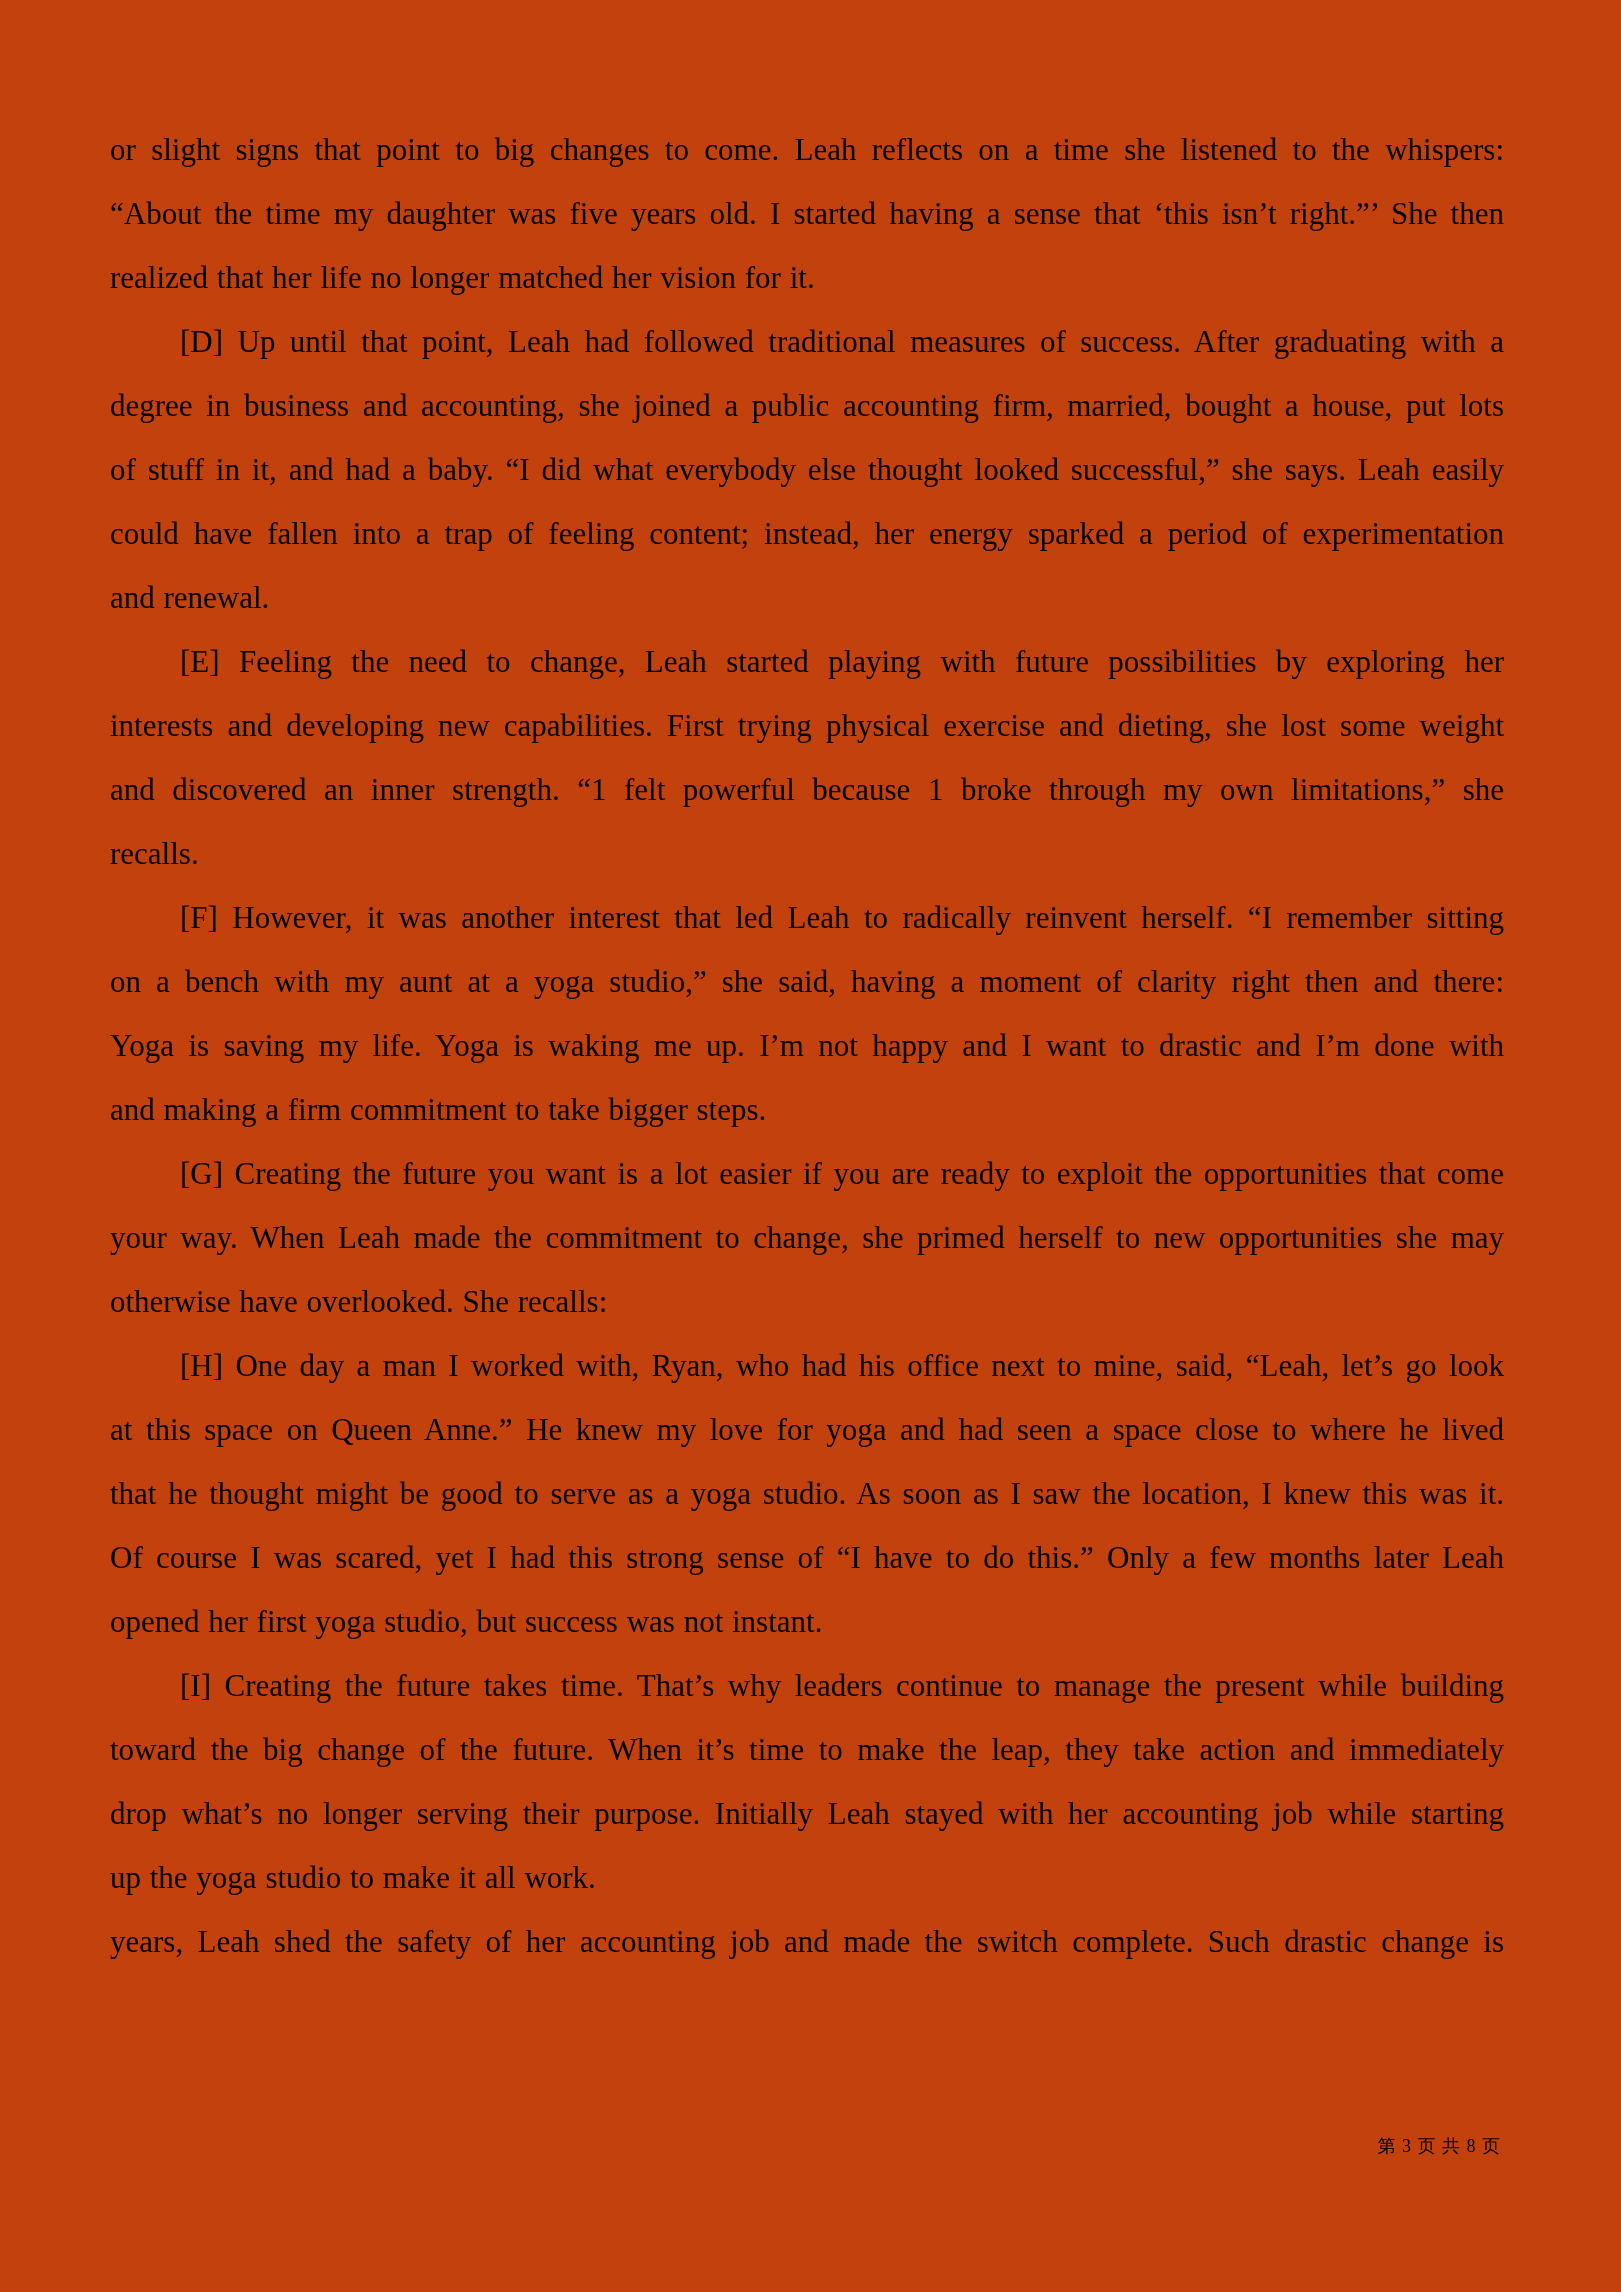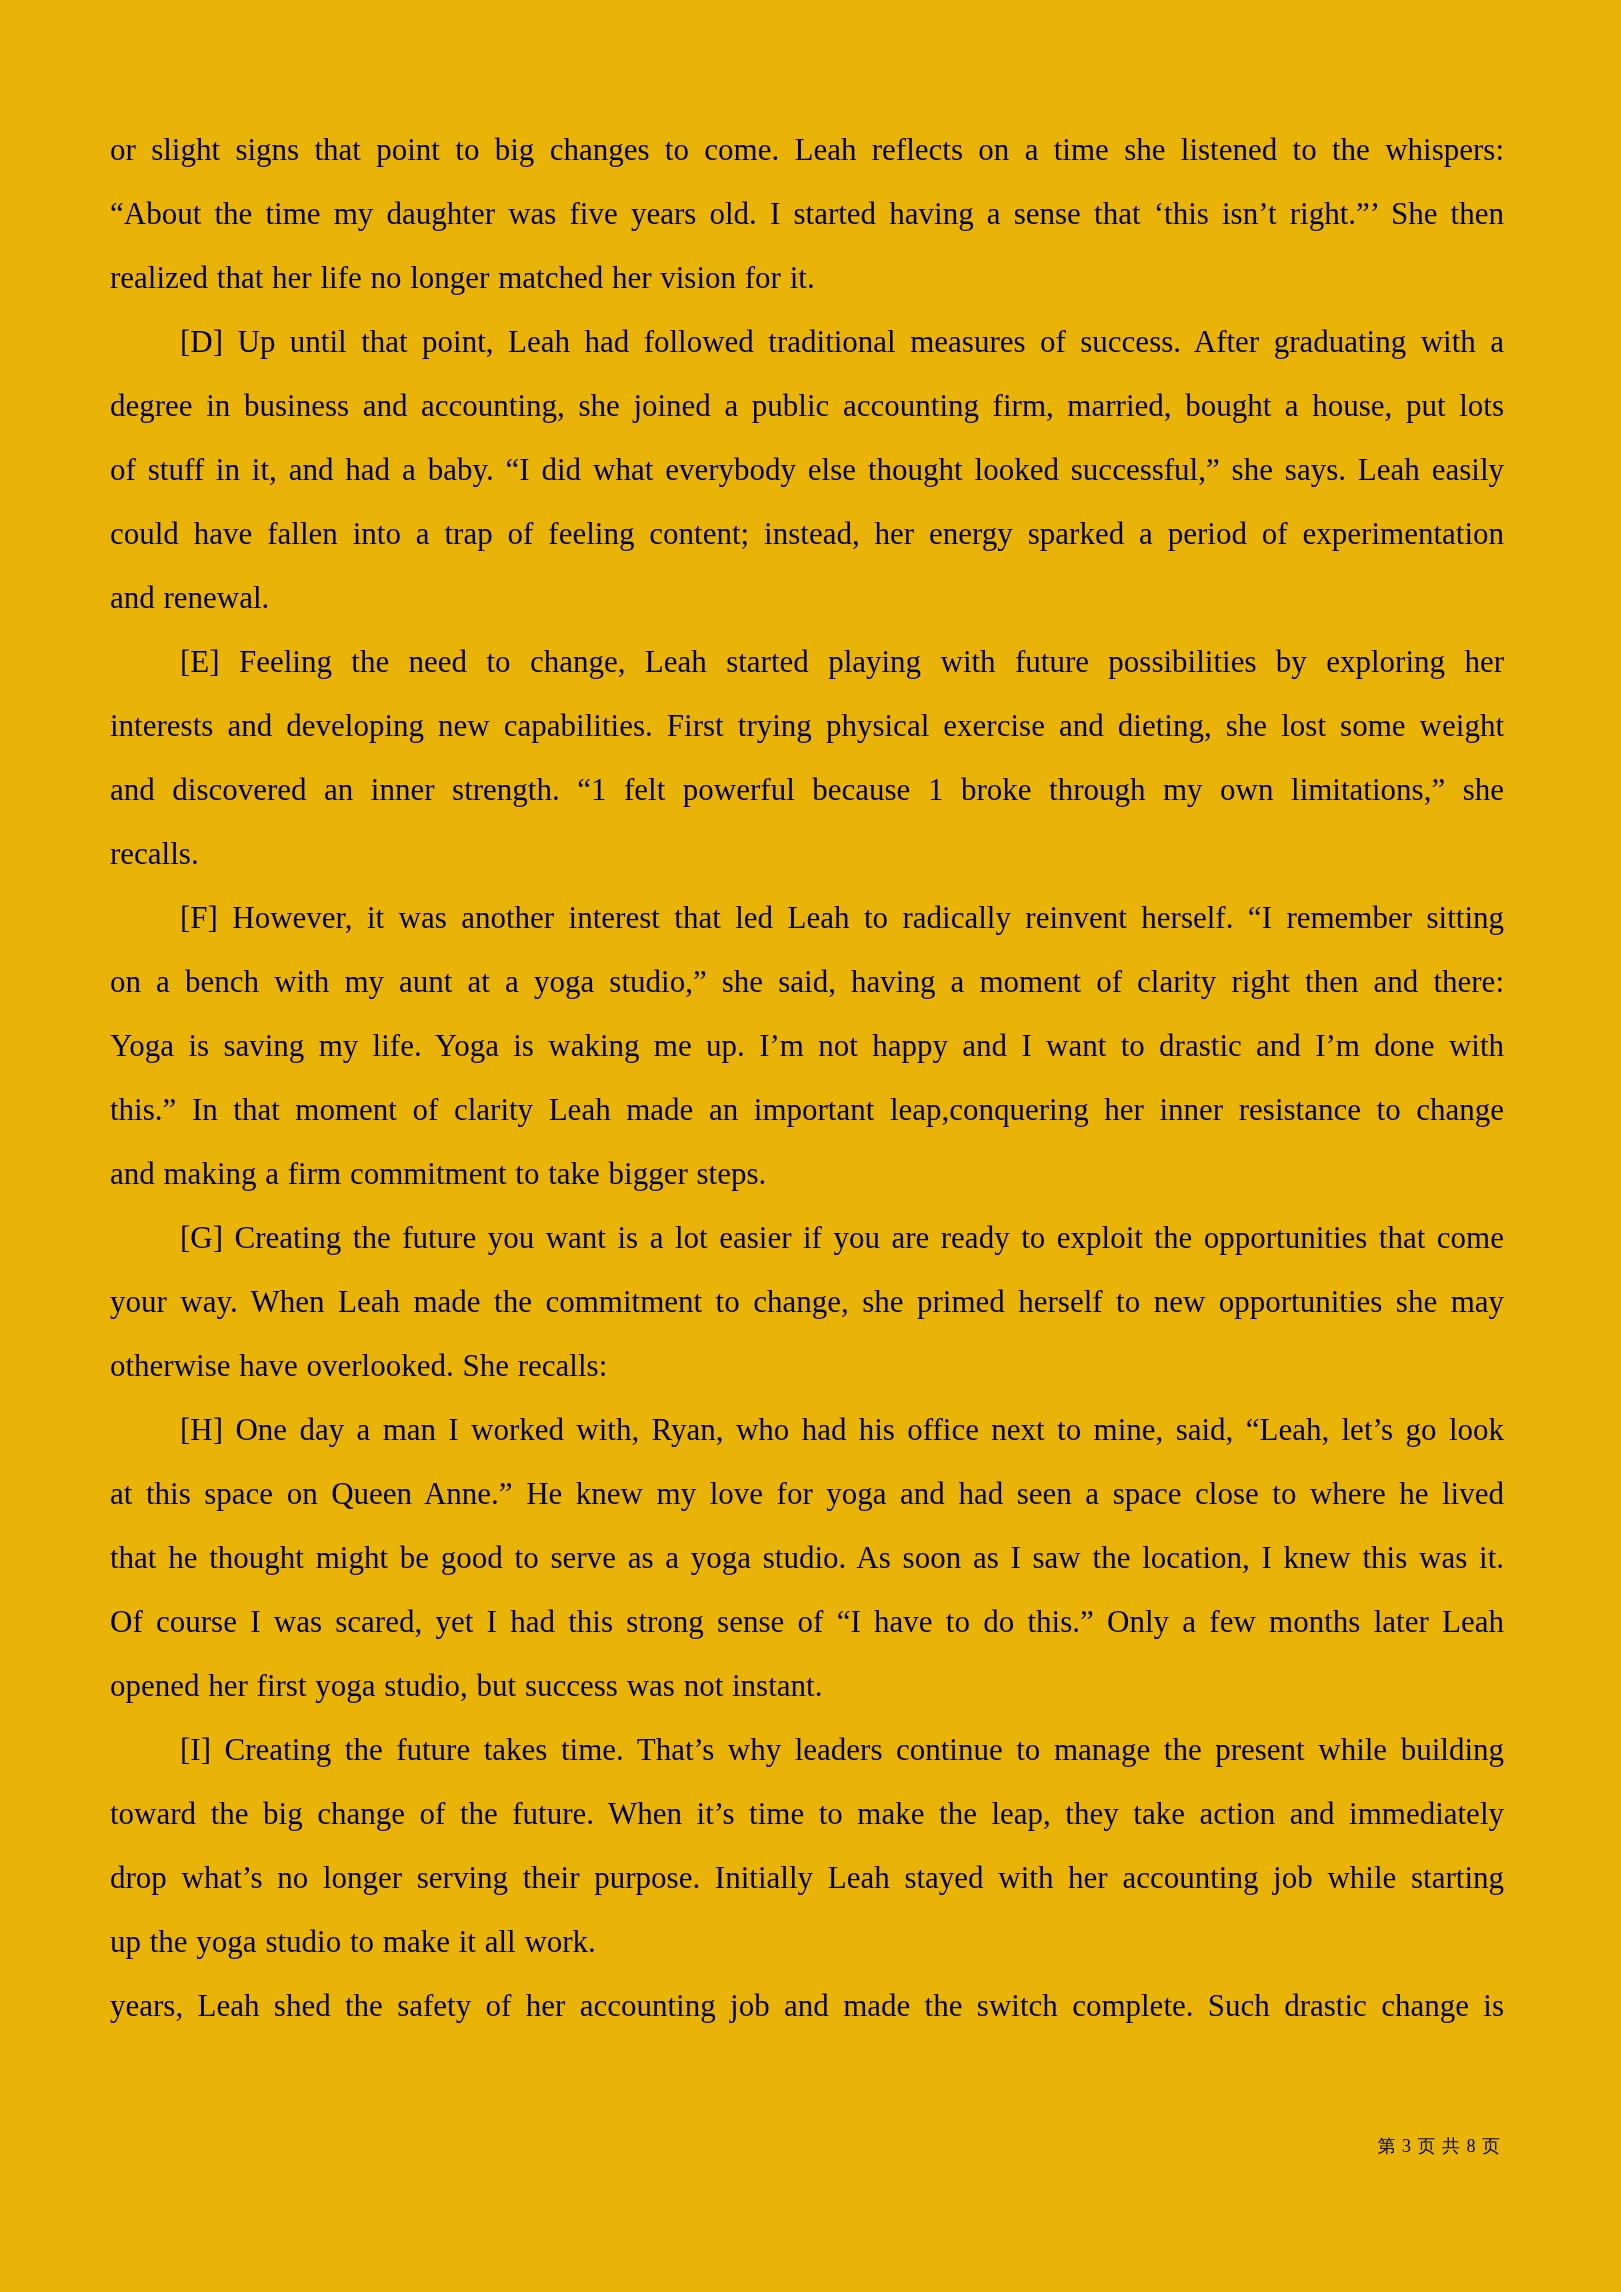--- a/index.html
+++ b/index.html
@@ -11,21 +11,21 @@
       height: 2293px;
       background: #ffffff;
       position: relative;
       font-family: "Liberation Serif", "DejaVu Serif", serif;
       color: #000000;
       overflow: hidden;
     }
     .page {
       position: absolute;
       inset: 0;
-      background: #eab308;
+      background: #c2410c;
     }
     .body-text {
       position: absolute;
       left: 110px;
       top: 118px;
       width: 1394px;
     }
     .para {
       margin: 0;
       padding: 0;
@@ -81,21 +81,20 @@
       <div class="ln indent">[E] Feeling the need to change, Leah started playing with future possibilities by exploring her</div>
       <div class="ln">interests and developing new capabilities. First trying physical exercise and dieting, she lost some weight</div>
       <div class="ln">and discovered an inner strength. “1 felt powerful because 1 broke through my own limitations,” she</div>
       <div class="ln short">recalls.</div>
     </div>
 
     <div class="para">
       <div class="ln indent">[F] However, it was another interest that led Leah to radically reinvent herself. “I remember sitting</div>
       <div class="ln">on a bench with my aunt at a yoga studio,” she said, having a moment of clarity right then and there:</div>
       <div class="ln">Yoga is saving my life. Yoga is waking me up. I’m not happy and I want to drastic and I’m done with</div>
-      <div class="ln">this.” In that moment of clarity Leah made an important leap,conquering her inner resistance to change</div>
       <div class="ln short">and making a firm commitment to take bigger steps.</div>
     </div>
 
     <div class="para">
       <div class="ln indent">[G] Creating the future you want is a lot easier if you are ready to exploit the opportunities that come</div>
       <div class="ln">your way. When Leah made the commitment to change, she primed herself to new opportunities she may</div>
       <div class="ln short">otherwise have overlooked. She recalls:</div>
     </div>
 
     <div class="para">

